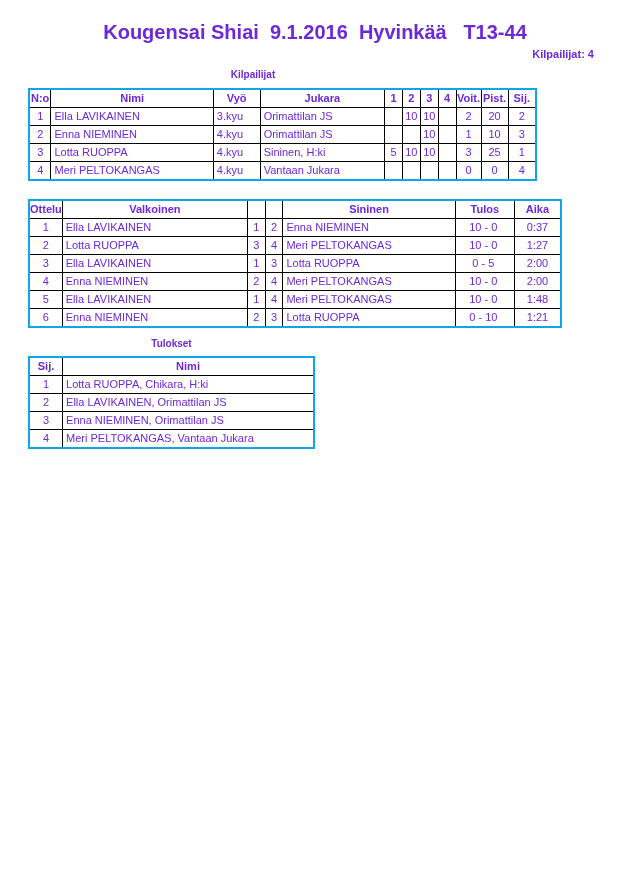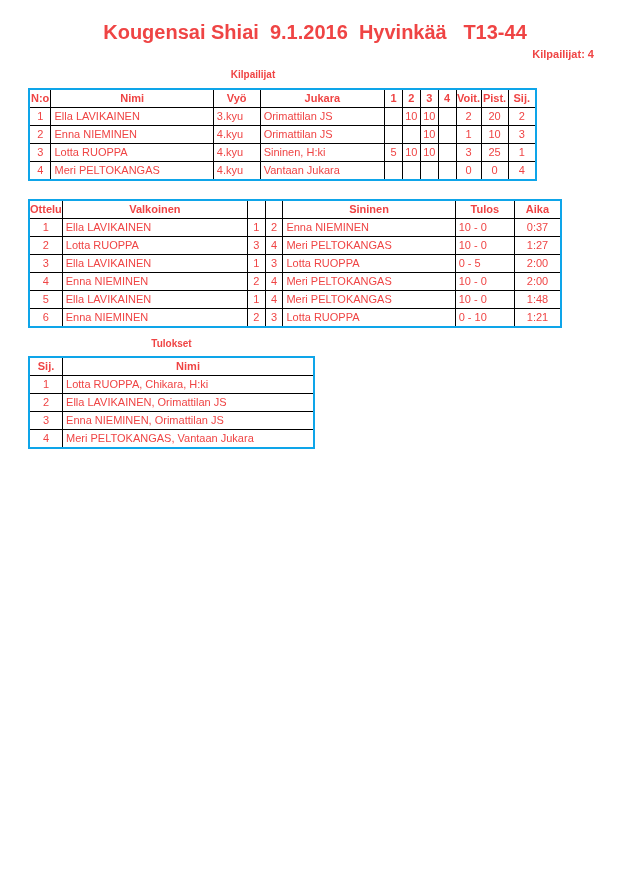--- a/index.html
+++ b/index.html
@@ -1,38 +1,38 @@
 <!DOCTYPE html>
 <html><head>
 <meta charset="utf-8">
 <style>
   html, body { margin: 0; padding: 0; background: #ffffff; }
   .page {
-    width: 630px; height: 866px; background: #ffffff; color: #ef4444;
+    width: 630px; height: 866px; background: #ffffff; color: #6d28d9;
     font-family: "Liberation Sans", sans-serif; overflow: hidden; position: relative;
   }
   .doc-title { padding-top: 20px; text-align: center; font-weight: bold; font-size: 20px; line-height: 25px; white-space: pre; }
   .count { margin-top: 3px; text-align: right; padding-right: 36px; font-size: 11px; font-weight: bold; line-height: 13px; }
   .section { margin-left: 28px; }
   .sec-heading { font-weight: bold; font-size: 10px; line-height: 16px; text-align: center; margin-bottom: 5px; }
   .sec1 { margin-top: 6px; width: 509px; }
   .sec1 .sec-heading { width: 450px; }
   .sec2 { margin-top: 18px; width: 534px; }
   .sec2 .sec-heading { width: 505px; margin-bottom: 4px; }
   .sec3 { margin-top: 8px; width: 287px; }
   .sec3 .sec-heading { margin-bottom: 4px; }
   table { border-collapse: collapse; table-layout: fixed; border: 2px solid #0ea5e9; }
   th, td {
     border: 1px solid #000; font-size: 11px; height: 17px; line-height: 17px;
     padding: 0 3px; white-space: nowrap; overflow: visible;
   }
   th { font-weight: bold; text-align: center; padding: 0 1px; }
   .al { text-align: left; }
   .ac { text-align: center; }
-  .ar { text-align: left; padding-right: 6px; margin-top: 33px; }
+  .ar { text-align: center; padding-right: 6px; margin-top: 33px; }
   .pad0 { padding: 0; }
 </style>
 </head>
 <body>
 
 <div class="page">
 
   <div class="doc-title">Kougensai Shiai  9.1.2016  Hyvinkää   T13-44</div>
   <div class="count">Kilpailijat: 4</div>
 

